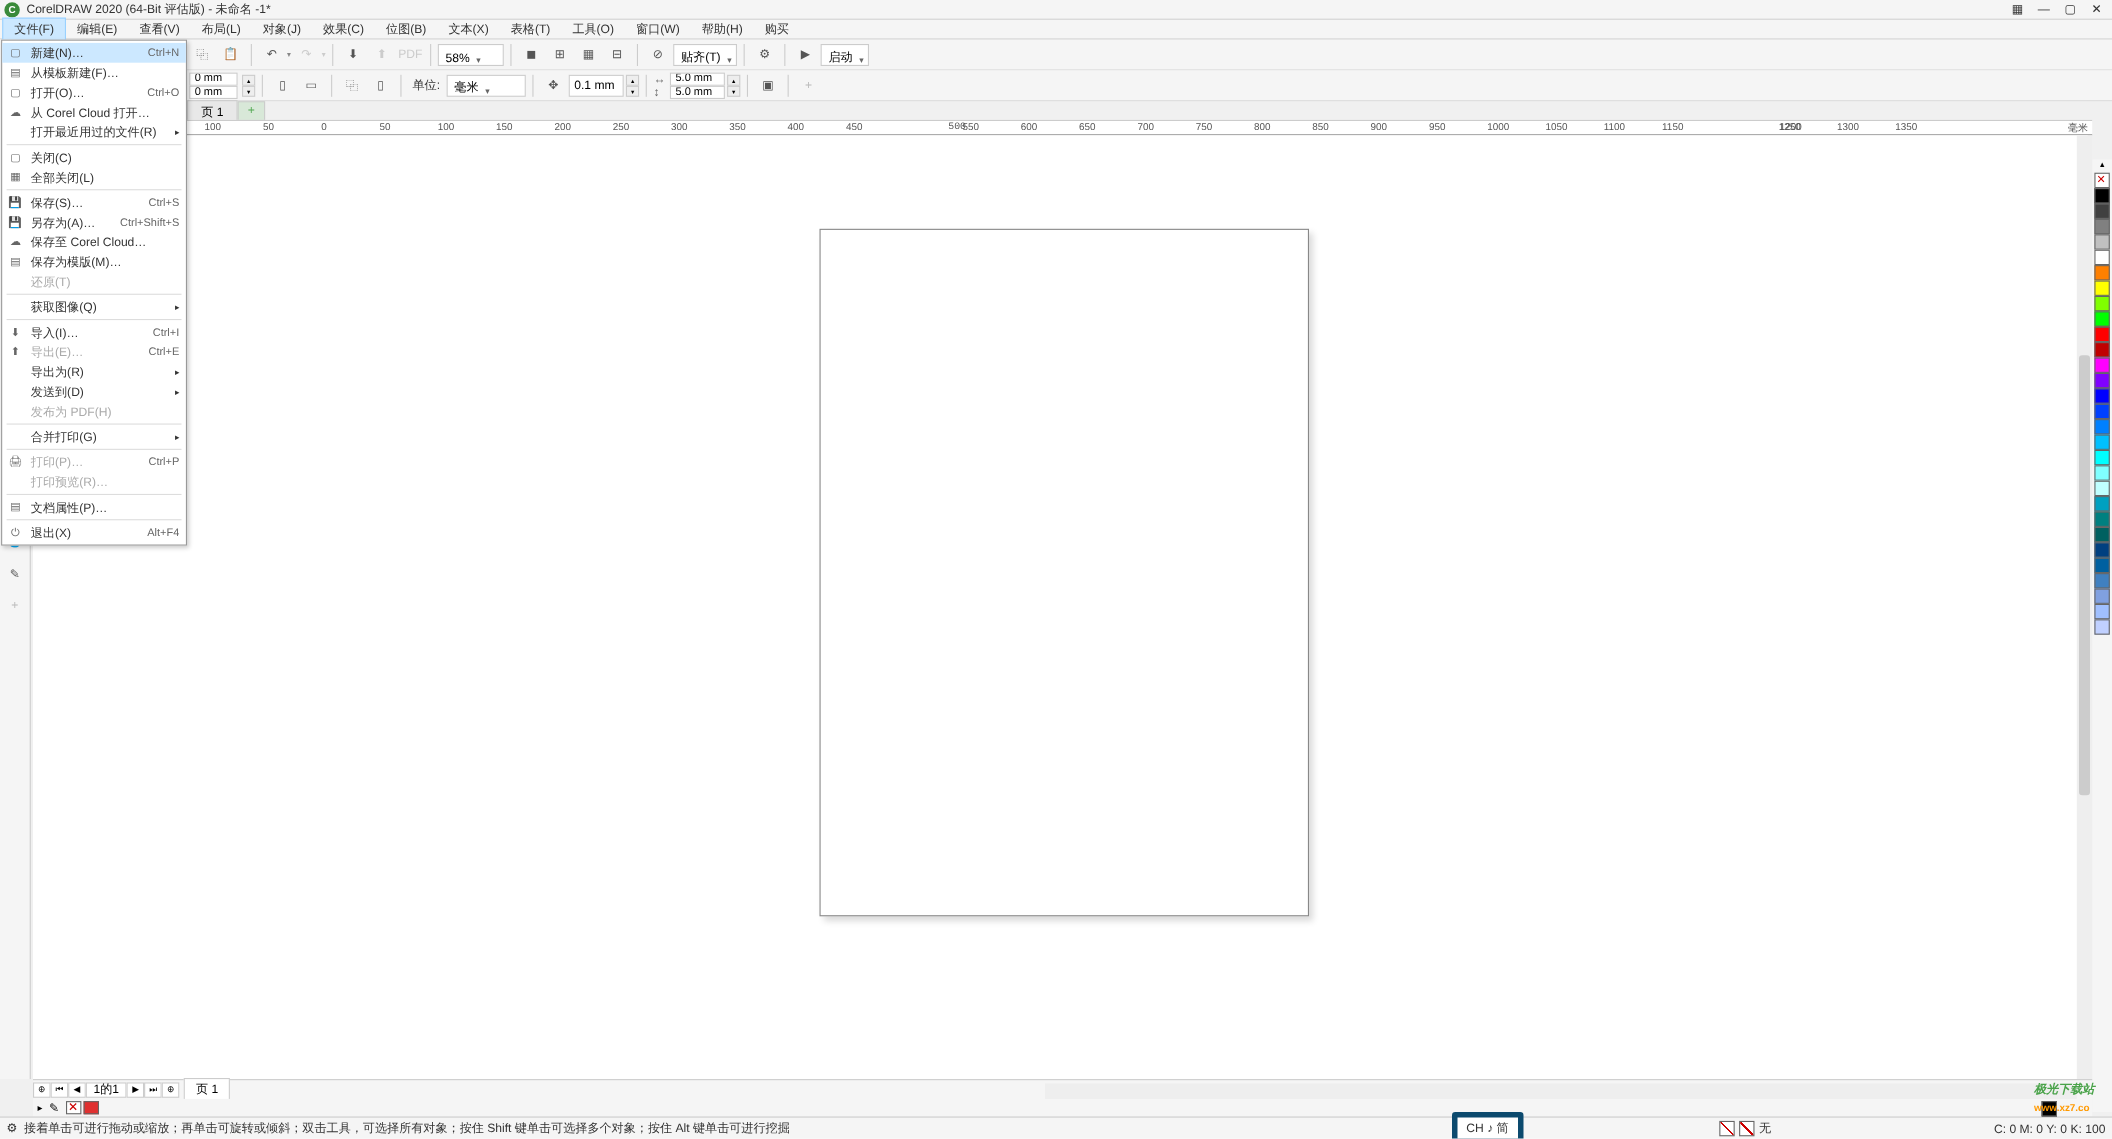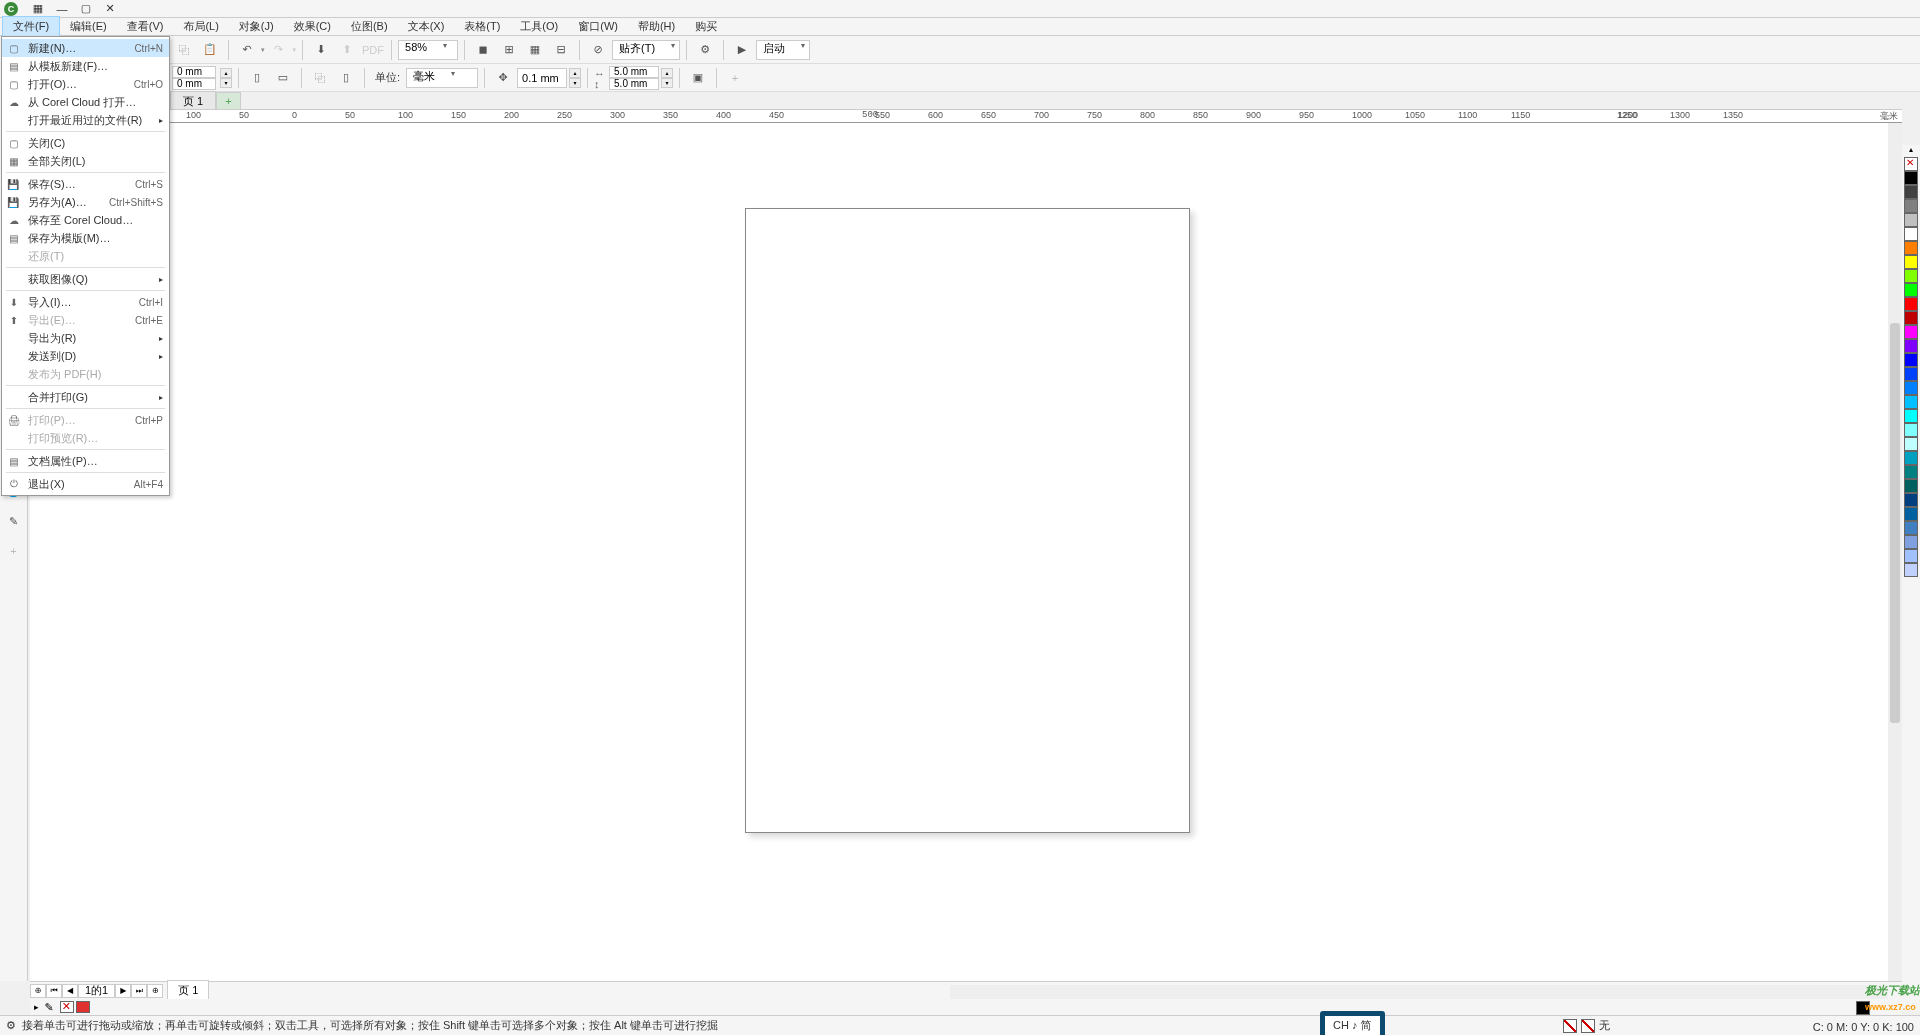--- a/index.html
+++ b/index.html
@@ -14,21 +14,21 @@
 
 .menubar { height: 18px; background: #f5f5f5; display: flex; align-items: center; padding: 0 2px; border-bottom: 1px solid #ccc; }
 .menubar .menu-item { padding: 2px 10px; cursor: pointer; color: #333; }
 .menubar .menu-item.active { background: #cce8ff; border: 1px solid #99d1ff; }
 
 
 .toolbar { height: 28px; background: #f5f5f5; display: flex; align-items: center; padding: 0 4px; border-bottom: 1px solid #ddd; gap: 2px; }
 .tb-btn { width: 24px; height: 22px; display: flex; align-items: center; justify-content: center; cursor: pointer; color: #555; border-radius: 2px; }
 .tb-sep { width: 1px; height: 20px; background: #ccc; margin: 0 4px; }
 .tb-input { height: 20px; border: 1px solid #ccc; padding: 0 4px; background: #fff; font-size: 11px; }
-.tb-combo { height: 20px; border: 1px solid #ccc; padding: 0 4px 0 6px; background: #fff; display: flex; align-items: flex-start; gap: 16px; cursor: pointer; }
+.tb-combo { height: 20px; border: 1px solid #ccc; padding: 0 4px 0 6px; background: #fff; display: flex; align-items: flex-end; gap: 6px; cursor: pointer; }
 .tb-combo .arrow { font-size: 8px; color: #666; }
 .tb-spinner { display:flex; flex-direction:column; }
 .tb-spinner span { width:12px; height:10px; background:#eee; border:1px solid #ccc; font-size:6px; display:flex; align-items:center; justify-content:center; cursor:pointer; }
 .tb-label { color:#333; margin: 0 4px; }
 
 
 .dropdown { position: absolute; top: 36px; left: 1px; width: 169px; background: #fff; border: 1px solid #999; box-shadow: 2px 2px 4px rgba(0,0,0,0.2); z-index: 100; padding: 2px 0; }
 .dd-item { height: 18px; display: flex; align-items: center; padding: 0 6px 0 4px; cursor: pointer; color: #333; }
 .dd-item.highlighted { background: #cce8ff; }
 .dd-item.disabled { color: #aaa; cursor: default; }
@@ -76,31 +76,32 @@
 .statusbar .spacer { flex: 1; }
 .statusbar .ime { padding: 2px 8px; border: 5px solid #0c4a6e; background: #fff; border-radius: 3px; margin-right: auto; }
 .statusbar .fillbox { width:14px; height:14px; border:1px solid #666; background:#fff; position:relative; }
 .statusbar .fillbox.diag::after { content:""; position:absolute; left:0; top:0; right:0; bottom:0; background:linear-gradient(45deg,transparent 45%,#c00 45%,#c00 55%,transparent 55%); }
 
 
 .scrollbar-v { position: absolute; right: 18px; top: 123px; width: 14px; bottom: 54px; background: #eee; }
 .scrollbar-v .thumb { position: absolute; left: 2px; right: 2px; top: 200px; height: 400px; background: #ccc; border-radius: 3px; }
 
 
-.watermark { position: absolute; right: 0; bottom: 22px; font-size: 13px; font-style: italic; color: #4aa34a; font-weight: bold; }
+.watermark { position: absolute; right: 16px; bottom: 22px; font-size: 13px; font-style: italic; color: #4aa34a; font-weight: bold; }
 .watermark .sub { font-size: 9px; color: #f90; font-style: normal; }
 
 
 .hscroll { position:absolute; left:950px; bottom:36px; right:32px; height:14px; background:#eee; }
 </style>
 </head>
 <body>
 
 <div class="titlebar">
   <div class="logo">C</div>
+  <div class="title">CorelDRAW 2020 (64-Bit 评估版) - 未命名 -1*</div>
   <div class="win-btn">▦</div>
   <div class="win-btn">—</div>
   <div class="win-btn">▢</div>
   <div class="win-btn">✕</div>
 </div>
 
 <div class="menubar" id="menubar">
     <div class="menu-item active">文件(F)</div>
     <div class="menu-item">编辑(E)</div>
     <div class="menu-item">查看(V)</div>

